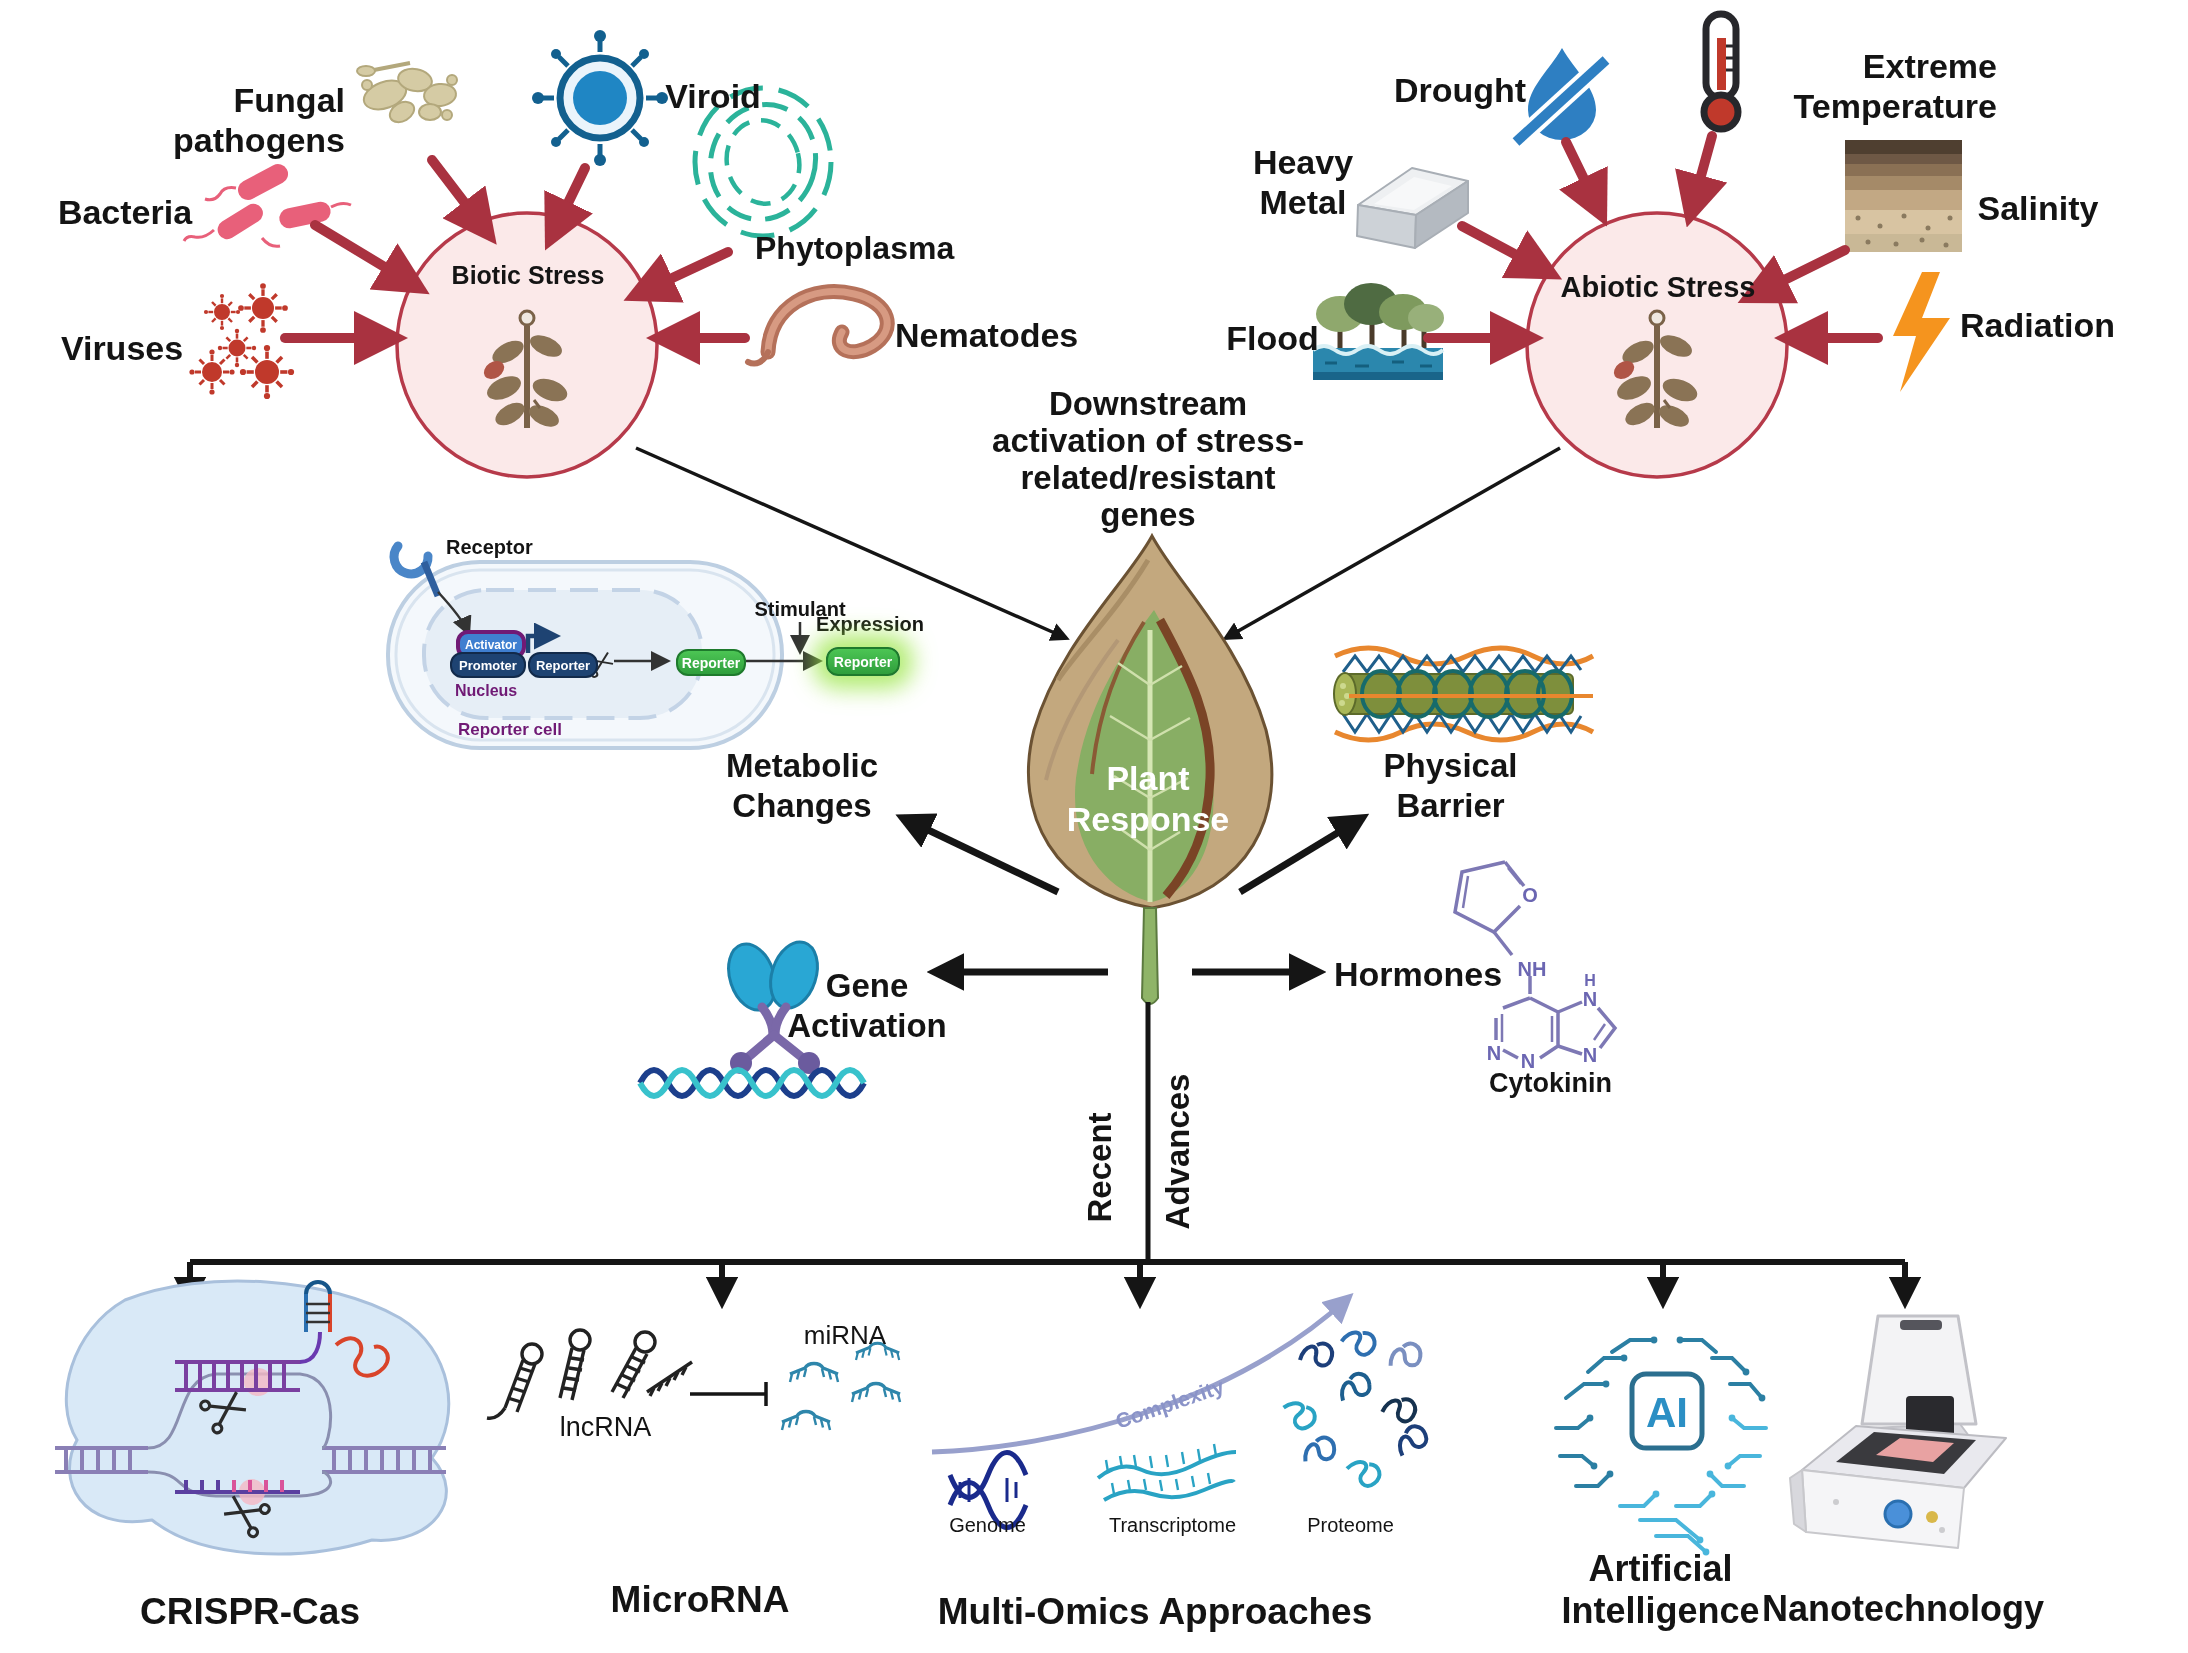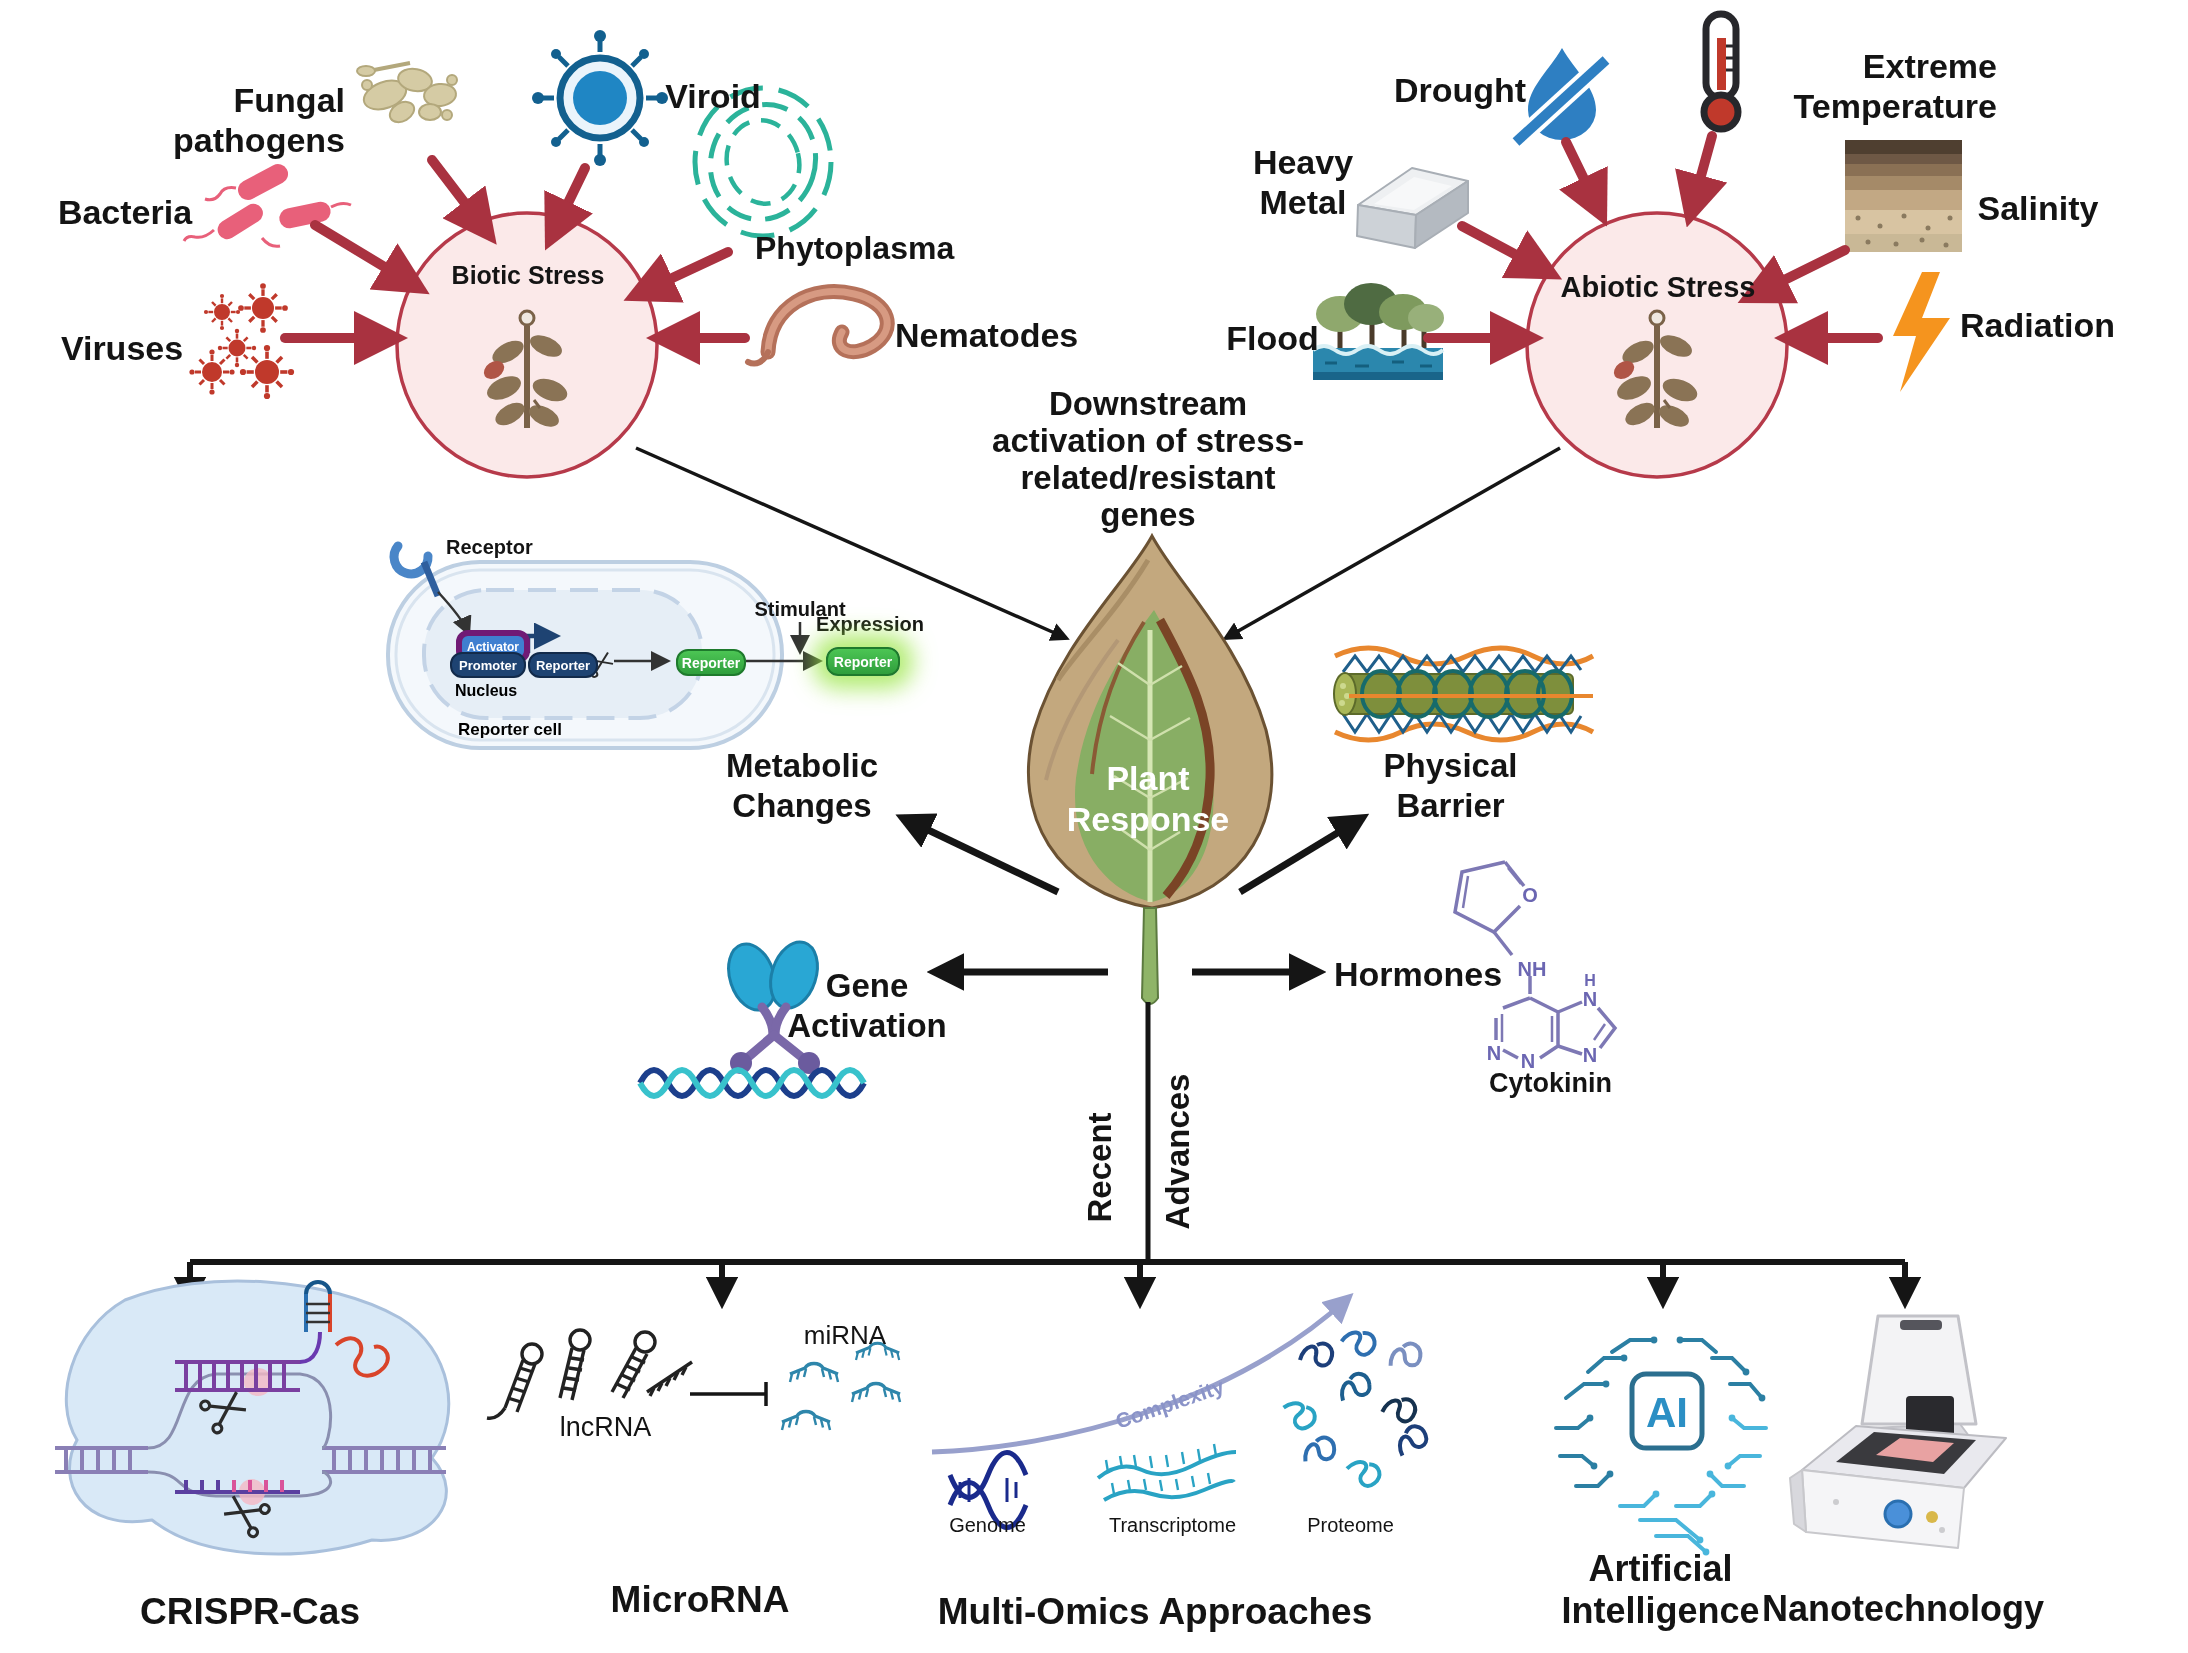--- a/index.html
+++ b/index.html
@@ -6,24 +6,24 @@
   .canvas{position:relative;width:2188px;height:1653px;background:#ffffff;
     font-family:"Liberation Sans",sans-serif;overflow:hidden;}
   .art{position:absolute;left:0;top:0;}
   .lbl{position:absolute;font-weight:700;color:#141414;text-align:center;
     line-height:1.18;white-space:normal;}
   .lbl.small{font-weight:600;}
   .rot{transform:rotate(-90deg);}
   .pill{position:absolute;border-radius:12px;color:#fff;font-weight:700;
     display:flex;align-items:center;justify-content:center;}
   .pill.navy{background:#1e4372;border:2px solid #122a4a;font-size:13px;}
-  .pill.blue{background:#3f7fd0;border:6px solid #701a75;font-size:12px;}
+  .pill.blue{background:#3f7fd0;border:4px solid #701a75;font-size:12px;}
   .pill.green{background:linear-gradient(#4cc554,#2f9e3c);border:2px solid #1e7a2c;font-size:14px;}
   .pill.glow{box-shadow:0 0 22px 13px rgba(154,230,70,.75);}
-  .faint{color:#000000;}
+  .faint{color:#701a75;}
   .pre{white-space:pre-line;}
 </style>
 </head>
 <body>
 
 <div class="canvas">
 
 <svg class="art" width="2188" height="1653" viewBox="0 0 2188 1653">
   <defs>
     <marker id="mred" markerWidth="5.4" markerHeight="5.4" refX="3.8" refY="2.7" orient="auto">

